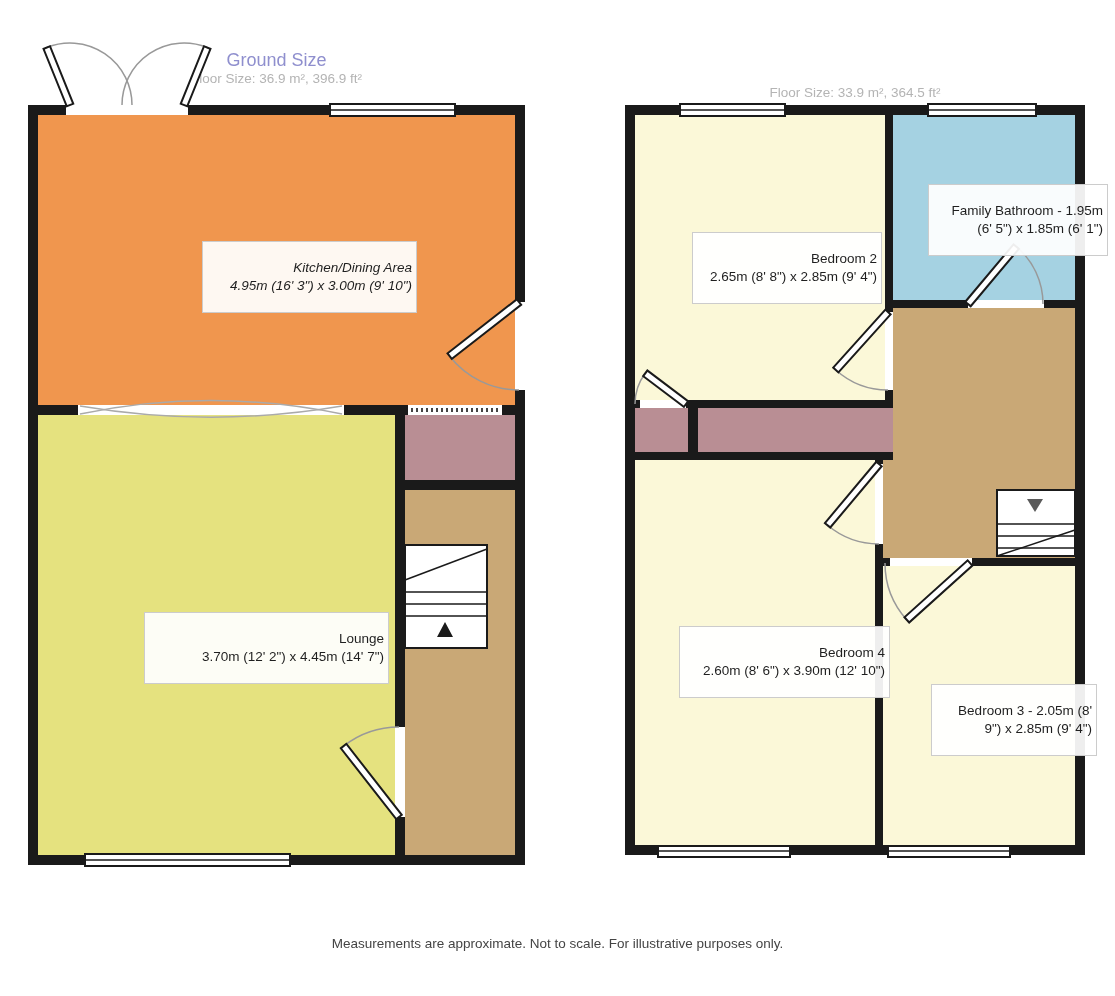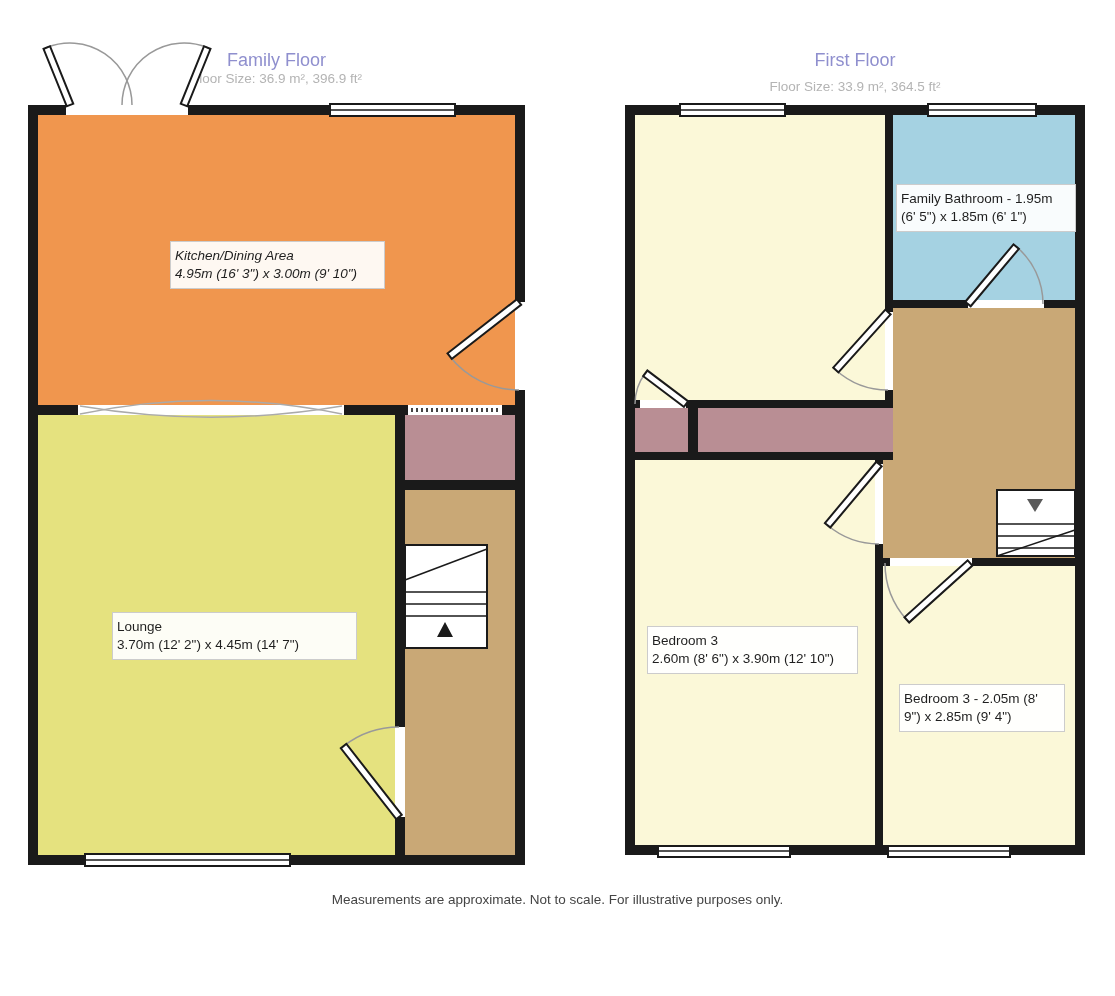--- a/index.html
+++ b/index.html
@@ -24,45 +24,44 @@
   #room-corridor    { left:635px; top:408px; width:258px; height:44px; }
   #wall-corridor-divider { left:688px; top:408px; width:10px; height:44px; position:absolute; }
   #room-bedroom1    { left:635px; top:460px; width:240px; height:385px; }
   #room-bedroom3    { left:883px; top:566px; width:192px; height:279px; }
 
   .floor-title { position:absolute; text-align:center; font-size:18px; color:#8f8fce; }
   .floor-size  { position:absolute; text-align:center; font-size:13.5px; color:#b4b4b4; }
   #title-ground { left:28px;  top:50px; width:497px; }
   #size-ground  { left:28px;  top:71px; width:497px; }
   #title-first  { left:625px; top:50px; width:460px; }
-  #size-first   { left:625px; top:79px; width:460px; }
+  #size-first   { left:625px; top:85px; width:460px; }
 
   .svg-overlay { position:absolute; left:0; top:0; pointer-events:none; }
 
   .room-label { position:absolute; background:rgba(255,255,255,0.93); border:1px solid #cccccc;
-                color:#1f1f1f; font-size:13.5px; line-height:1.35; text-align:left; padding:5px 4px; }
+                color:#1f1f1f; font-size:13.5px; line-height:1.35; text-align:right; padding:17px 4px;margin-left:32px; }
   .room-label span { display:block; }
   #label-kitchen  { left:170px; top:241px; width:215px;font-style:italic; }
   #label-lounge   { left:112px; top:612px; width:245px; }
   #label-bedroom2 { left:660px; top:232px; width:190px; }
   #label-bathroom { left:896px; top:184px; width:180px; }
   #label-bedroom1 { left:647px; top:626px; width:211px; }
   #label-bedroom3 { left:899px; top:684px; width:166px; }
 
-  .plan-footer { position:absolute; left:0; top:892px; width:1115px; text-align:center;
+  .plan-footer { position:absolute; left:0; top:936px; width:1115px; text-align:center;
                  font-size:13.5px; color:#444; }
 </style>
 </head>
 <body>
 
 <div class="canvas">
 
-  <div class="floor-title" id="title-ground">Family Floor</div>
+  <div class="floor-title" id="title-ground">Ground Size</div>
   <div class="floor-size" id="size-ground">Floor Size: 36.9 m², 396.9 ft²</div>
-  <div class="floor-title" id="title-first">First Floor</div>
   <div class="floor-size" id="size-first">Floor Size: 33.9 m², 364.5 ft²</div>
 
   <div class="floor-footprint" id="ground-fp" style="background-color: rgb(26, 26, 26);"></div>
   <div class="room" id="room-kitchen" style="background-color: rgb(240, 150, 78);"></div>
   <div class="room" id="room-lounge" style="background-color: rgb(229, 226, 127);"></div>
   <div class="room" id="room-entry" style="background-color: rgb(185, 142, 148);"></div>
   <div class="room" id="room-hall" style="background-color: rgb(201, 168, 118);"></div>
 
   <div class="floor-footprint" id="first-fp" style="background-color: rgb(26, 26, 26);"></div>
   <div class="room" id="room-bedroom2" style="background-color: rgb(251, 248, 216);"></div>
@@ -187,26 +186,30 @@
   </svg>
 
   <div class="room-label" id="label-kitchen">
     <span>Kitchen/Dining Area</span>
     <span>4.95m (16' 3") x 3.00m (9' 10")</span>
   </div>
   <div class="room-label" id="label-lounge">
     <span>Lounge</span>
     <span>3.70m (12' 2") x 4.45m (14' 7")</span>
   </div>
+  <div class="room-label" id="label-bedroom2">
+    <span>Bedroom 2</span>
+    <span>2.65m (8' 8") x 2.85m (9' 4")</span>
+  </div>
   <div class="room-label" id="label-bathroom">
     <span>Family Bathroom - 1.95m</span>
     <span>(6' 5") x 1.85m (6' 1")</span>
   </div>
   <div class="room-label" id="label-bedroom1">
-    <span>Bedroom 3</span>
+    <span>Bedroom 4</span>
     <span>2.60m (8' 6") x 3.90m (12' 10")</span>
   </div>
   <div class="room-label" id="label-bedroom3">
     <span>Bedroom 3 - 2.05m (8'</span>
     <span>9") x 2.85m (9' 4")</span>
   </div>
 
   <div class="plan-footer">Measurements are approximate. Not to scale. For illustrative purposes only.</div>
 
 </div>

